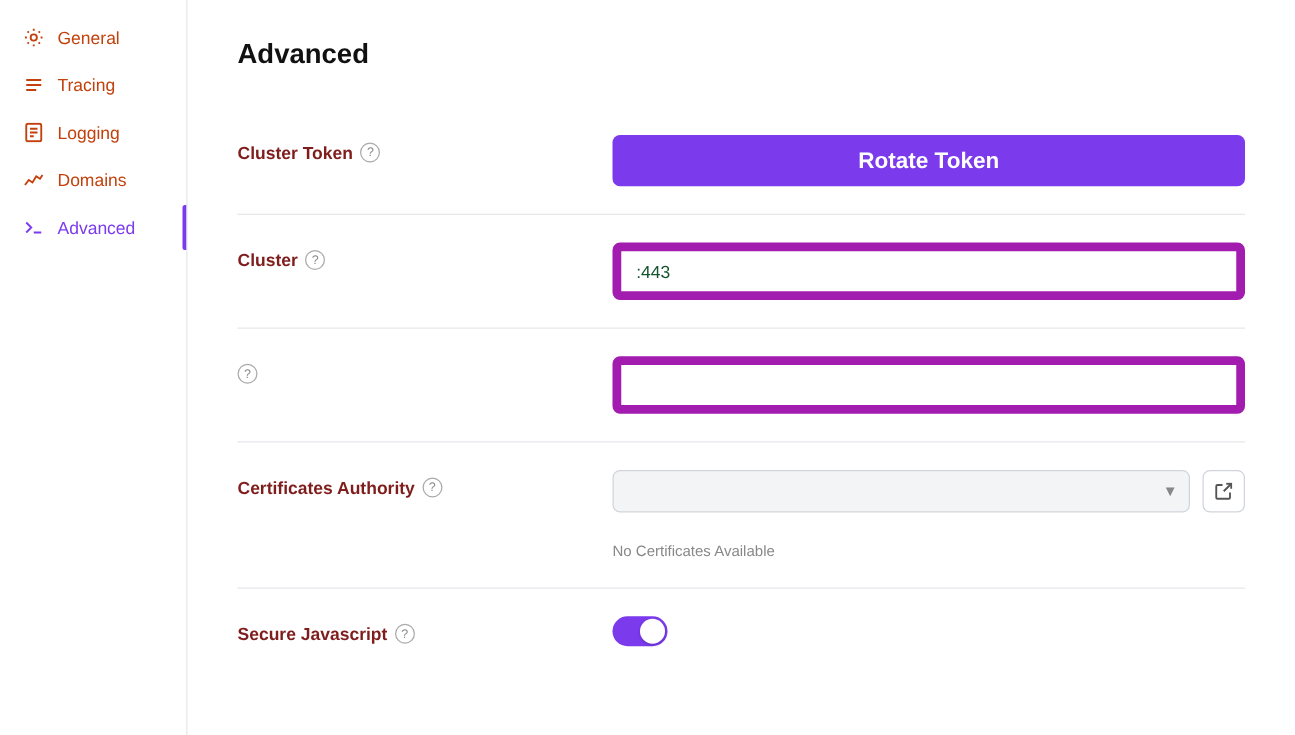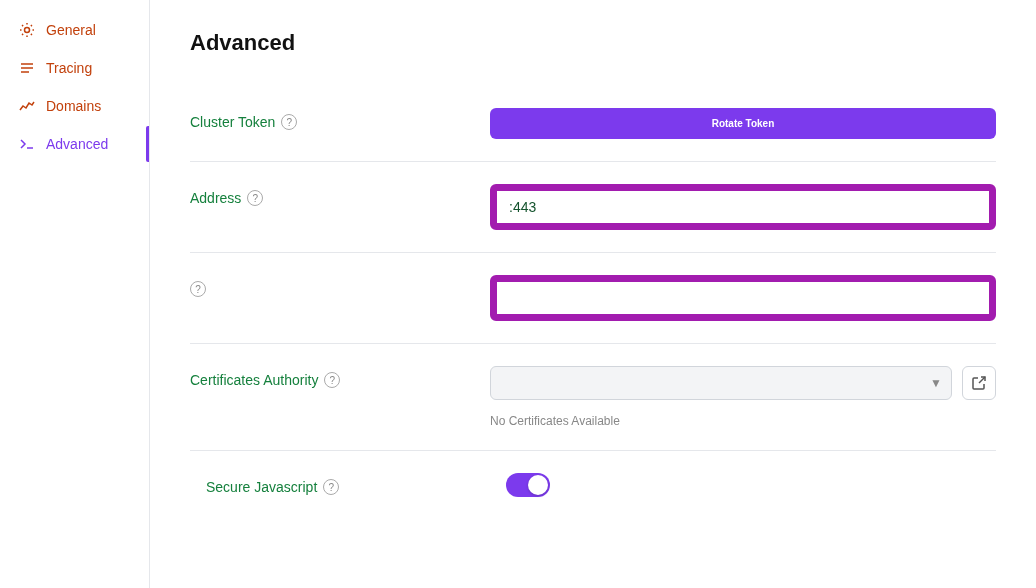--- a/index.html
+++ b/index.html
@@ -77,33 +77,33 @@
     }
 
     
     .form-row {
       display: flex;
       align-items: flex-start;
       padding: 22px 0;
       border-bottom: 1px solid #e5e7eb;
       gap: 20px;
     }
-    .form-row:last-child { border-bottom: none; margin-left: 16px; }
+    .form-row:last-child { border-bottom: none; }
     .form-label-col {
       width: 280px;
       flex-shrink: 0;
       display: flex;
       align-items: center;
       gap: 6px;
       padding-top: 6px;
     }
     .form-label {
-      font-weight: 400;
-      font-size: 14px;
-      color: #15803d;
+      font-weight: 700;
+      font-size: 14px;
+      color: #7f1d1d;
     }
     .help-icon {
       width: 16px;
       height: 16px;
       border: 1.5px solid #aaa;
       border-radius: 50%;
       display: flex;
       align-items: center;
       justify-content: center;
       font-size: 10px;
@@ -135,21 +135,21 @@
       background: #fff;
     }
 
     
     .btn-rotate {
       background: #7c3aed;
       color: #fff;
       border: none;
       border-radius: 6px;
       padding: 10px 22px;
-      font-size: 10px;
+      font-size: 18px;
       font-weight: 600;
       cursor: pointer;
       white-space: nowrap;
     }
 
     
     .select-wrapper {
       position: relative;
       flex: 1;
     }
@@ -170,21 +170,21 @@
       right: 10px;
       top: 50%;
       transform: translateY(-50%);
       pointer-events: none;
       color: #888;
       font-size: 12px;
     }
     .select-hint {
       font-size: 12px;
       color: #888;
-      margin-top: 8px;
+      margin-top: 18px;
     }
 
     
     .ext-link-btn {
       width: 34px;
       height: 34px;
       display: flex;
       align-items: center;
       justify-content: center;
       border: 1px solid #d1d5db;
@@ -241,20 +241,29 @@
   <div class="sidebar-item">
     <span class="sidebar-icon">
       <svg viewBox="0 0 16 16" fill="none" stroke="currentColor" stroke-width="1.5">
         <path d="M2 4h12M2 8h12M2 12h8"></path>
       </svg>
     </span>
     <span class="sidebar-label">Tracing</span>
   </div>
 
 
+  <div class="sidebar-item">
+    <span class="sidebar-icon">
+      <svg viewBox="0 0 16 16" fill="none" stroke="currentColor" stroke-width="1.5">
+        <rect x="2" y="1" width="12" height="14" rx="1.5"></rect>
+        <path d="M5 5h6M5 8h6M5 11h3"></path>
+      </svg>
+    </span>
+    <span class="sidebar-label">Logging</span>
+  </div>
 
   <div class="sidebar-item">
     <span class="sidebar-icon">
       <svg viewBox="0 0 16 16" fill="none" stroke="currentColor" stroke-width="1.5">
         <path d="M1 12 L4 8 L7 10 L10 5 L13 7 L15 4"></path>
       </svg>
     </span>
     <span class="sidebar-label">Domains</span>
   </div>
 
@@ -277,21 +286,21 @@
       <span class="form-label">Cluster Token</span>
       <span class="help-icon">?</span>
     </div>
     <div class="form-control-col">
       <button class="btn-rotate">Rotate Token</button>
     </div>
   </div>
 
   <div class="form-row">
     <div class="form-label-col">
-      <span class="form-label">Address</span>
+      <span class="form-label">Cluster</span>
       <span class="help-icon">?</span>
     </div>
     <div class="form-control-col">
       <input type="text" value=":443" style="">
     </div>
   </div>
 
   <div class="form-row">
     <div class="form-label-col">
       <span class="help-icon">?</span>

